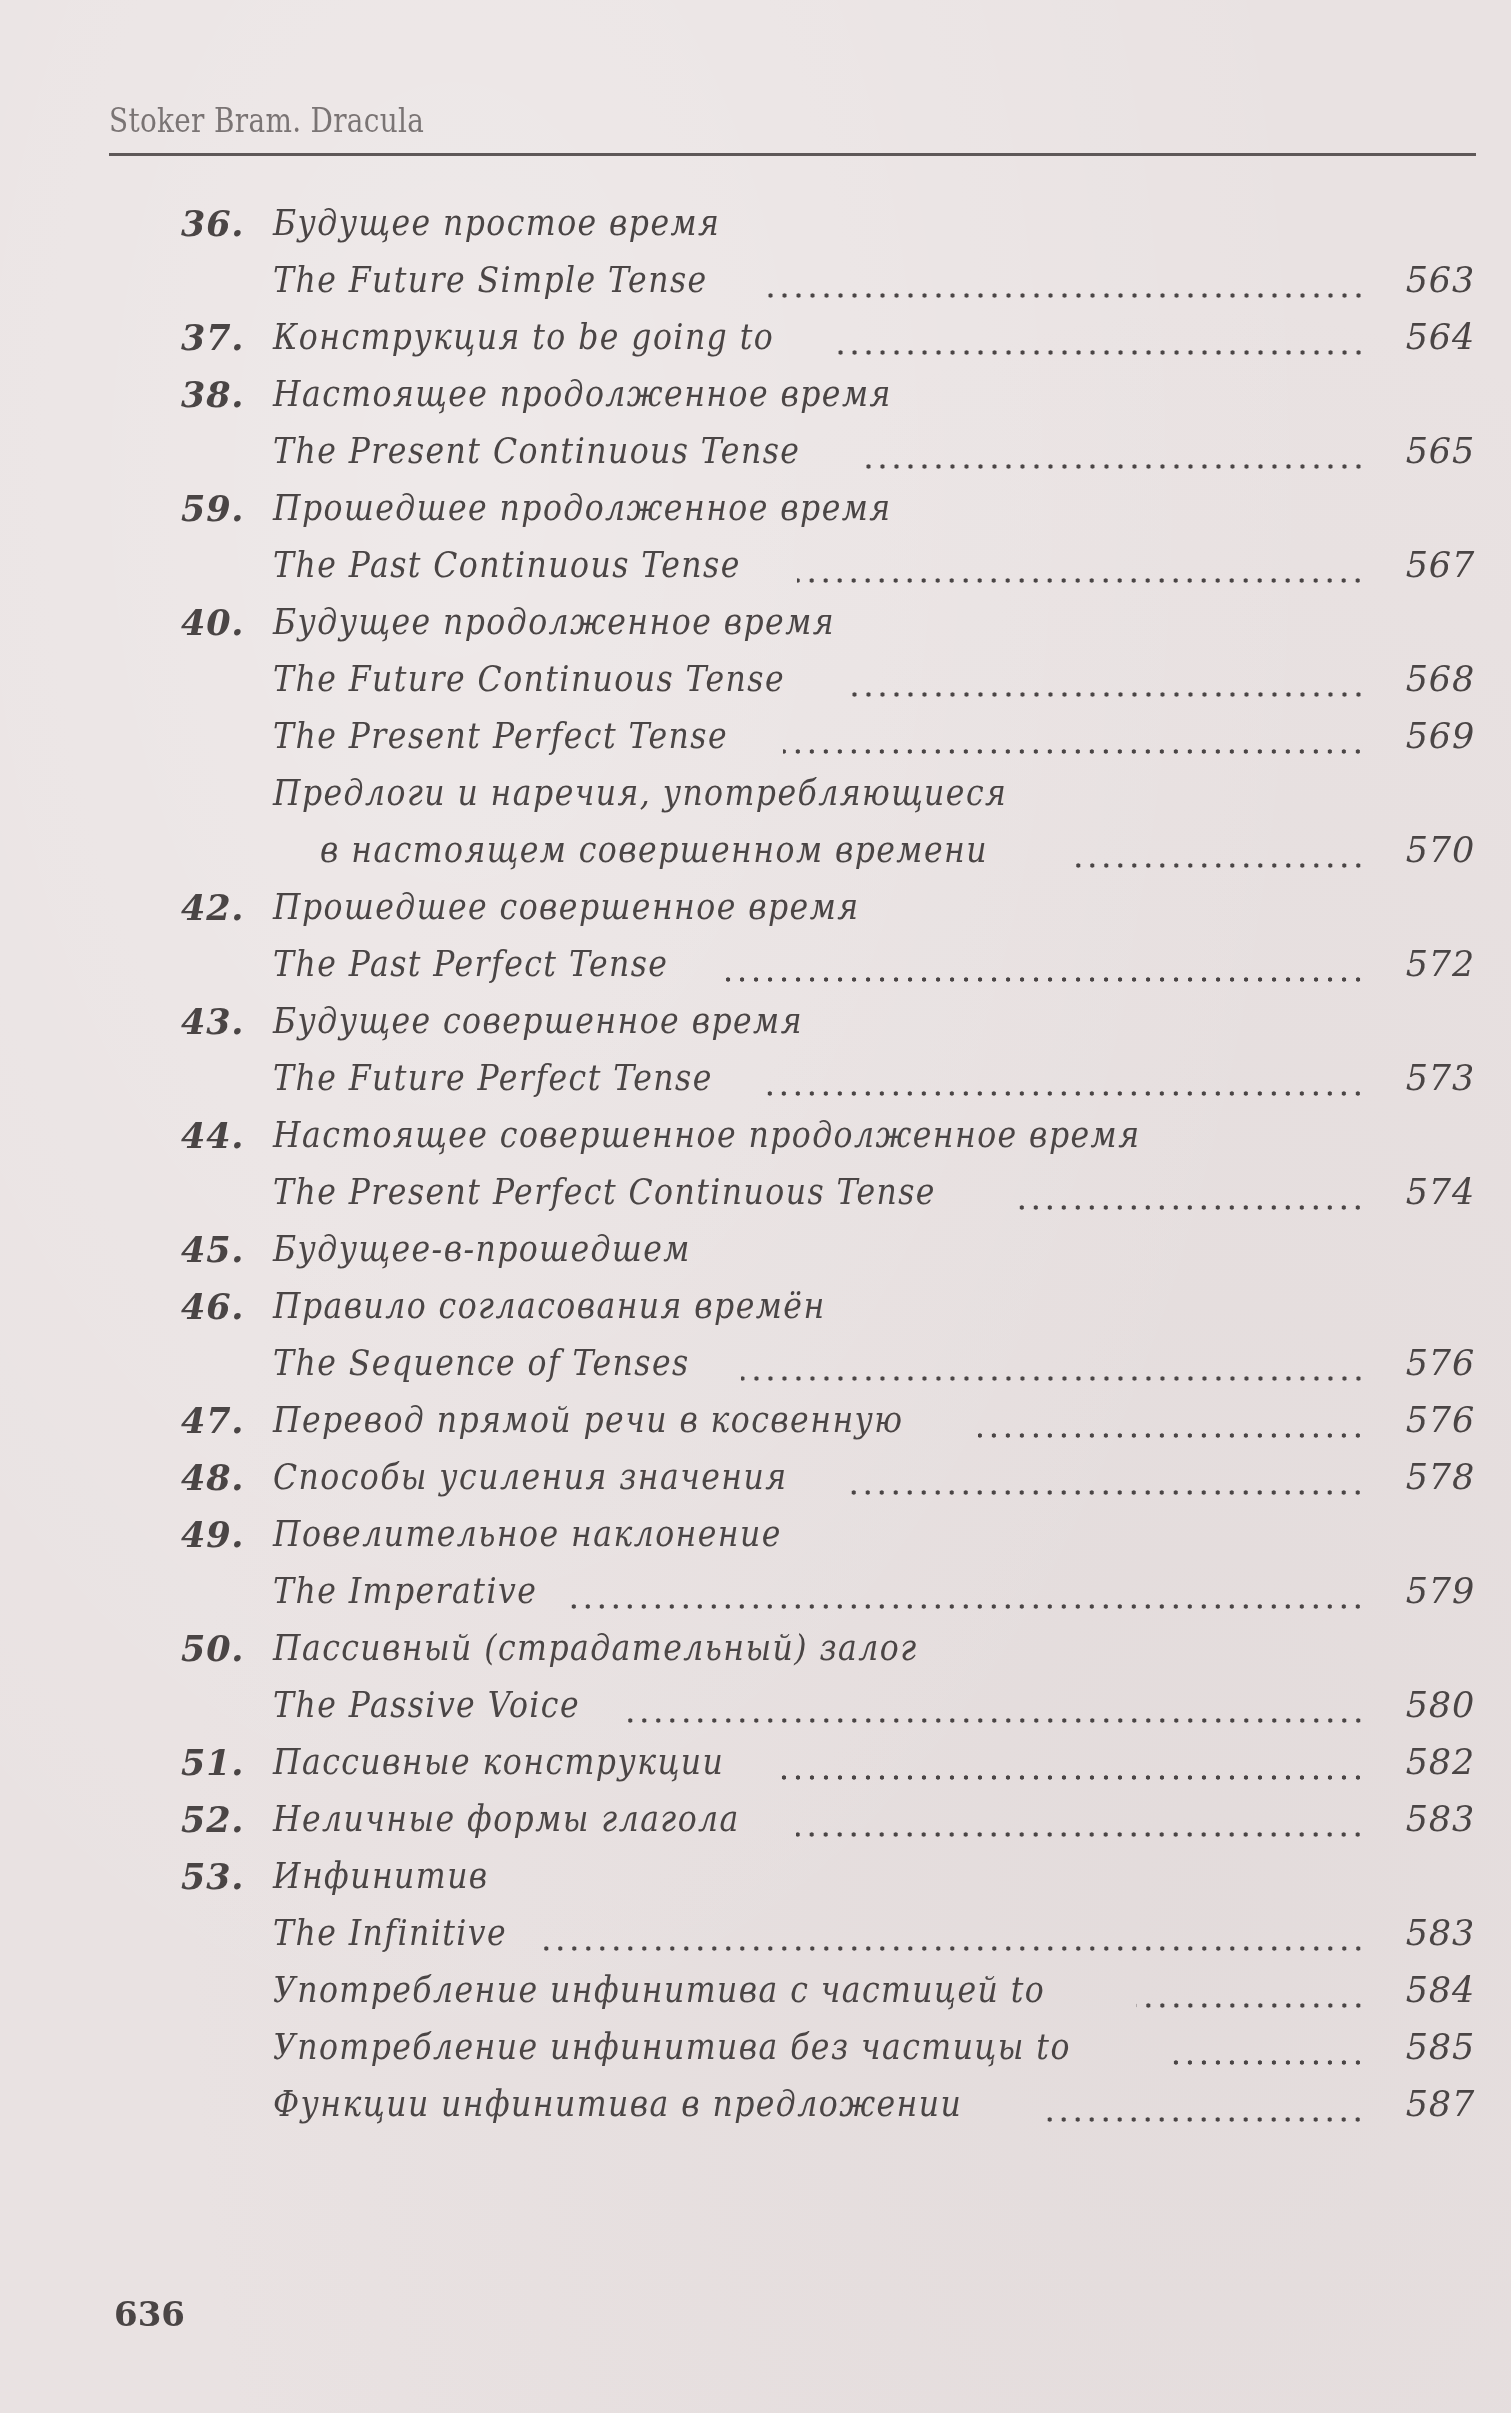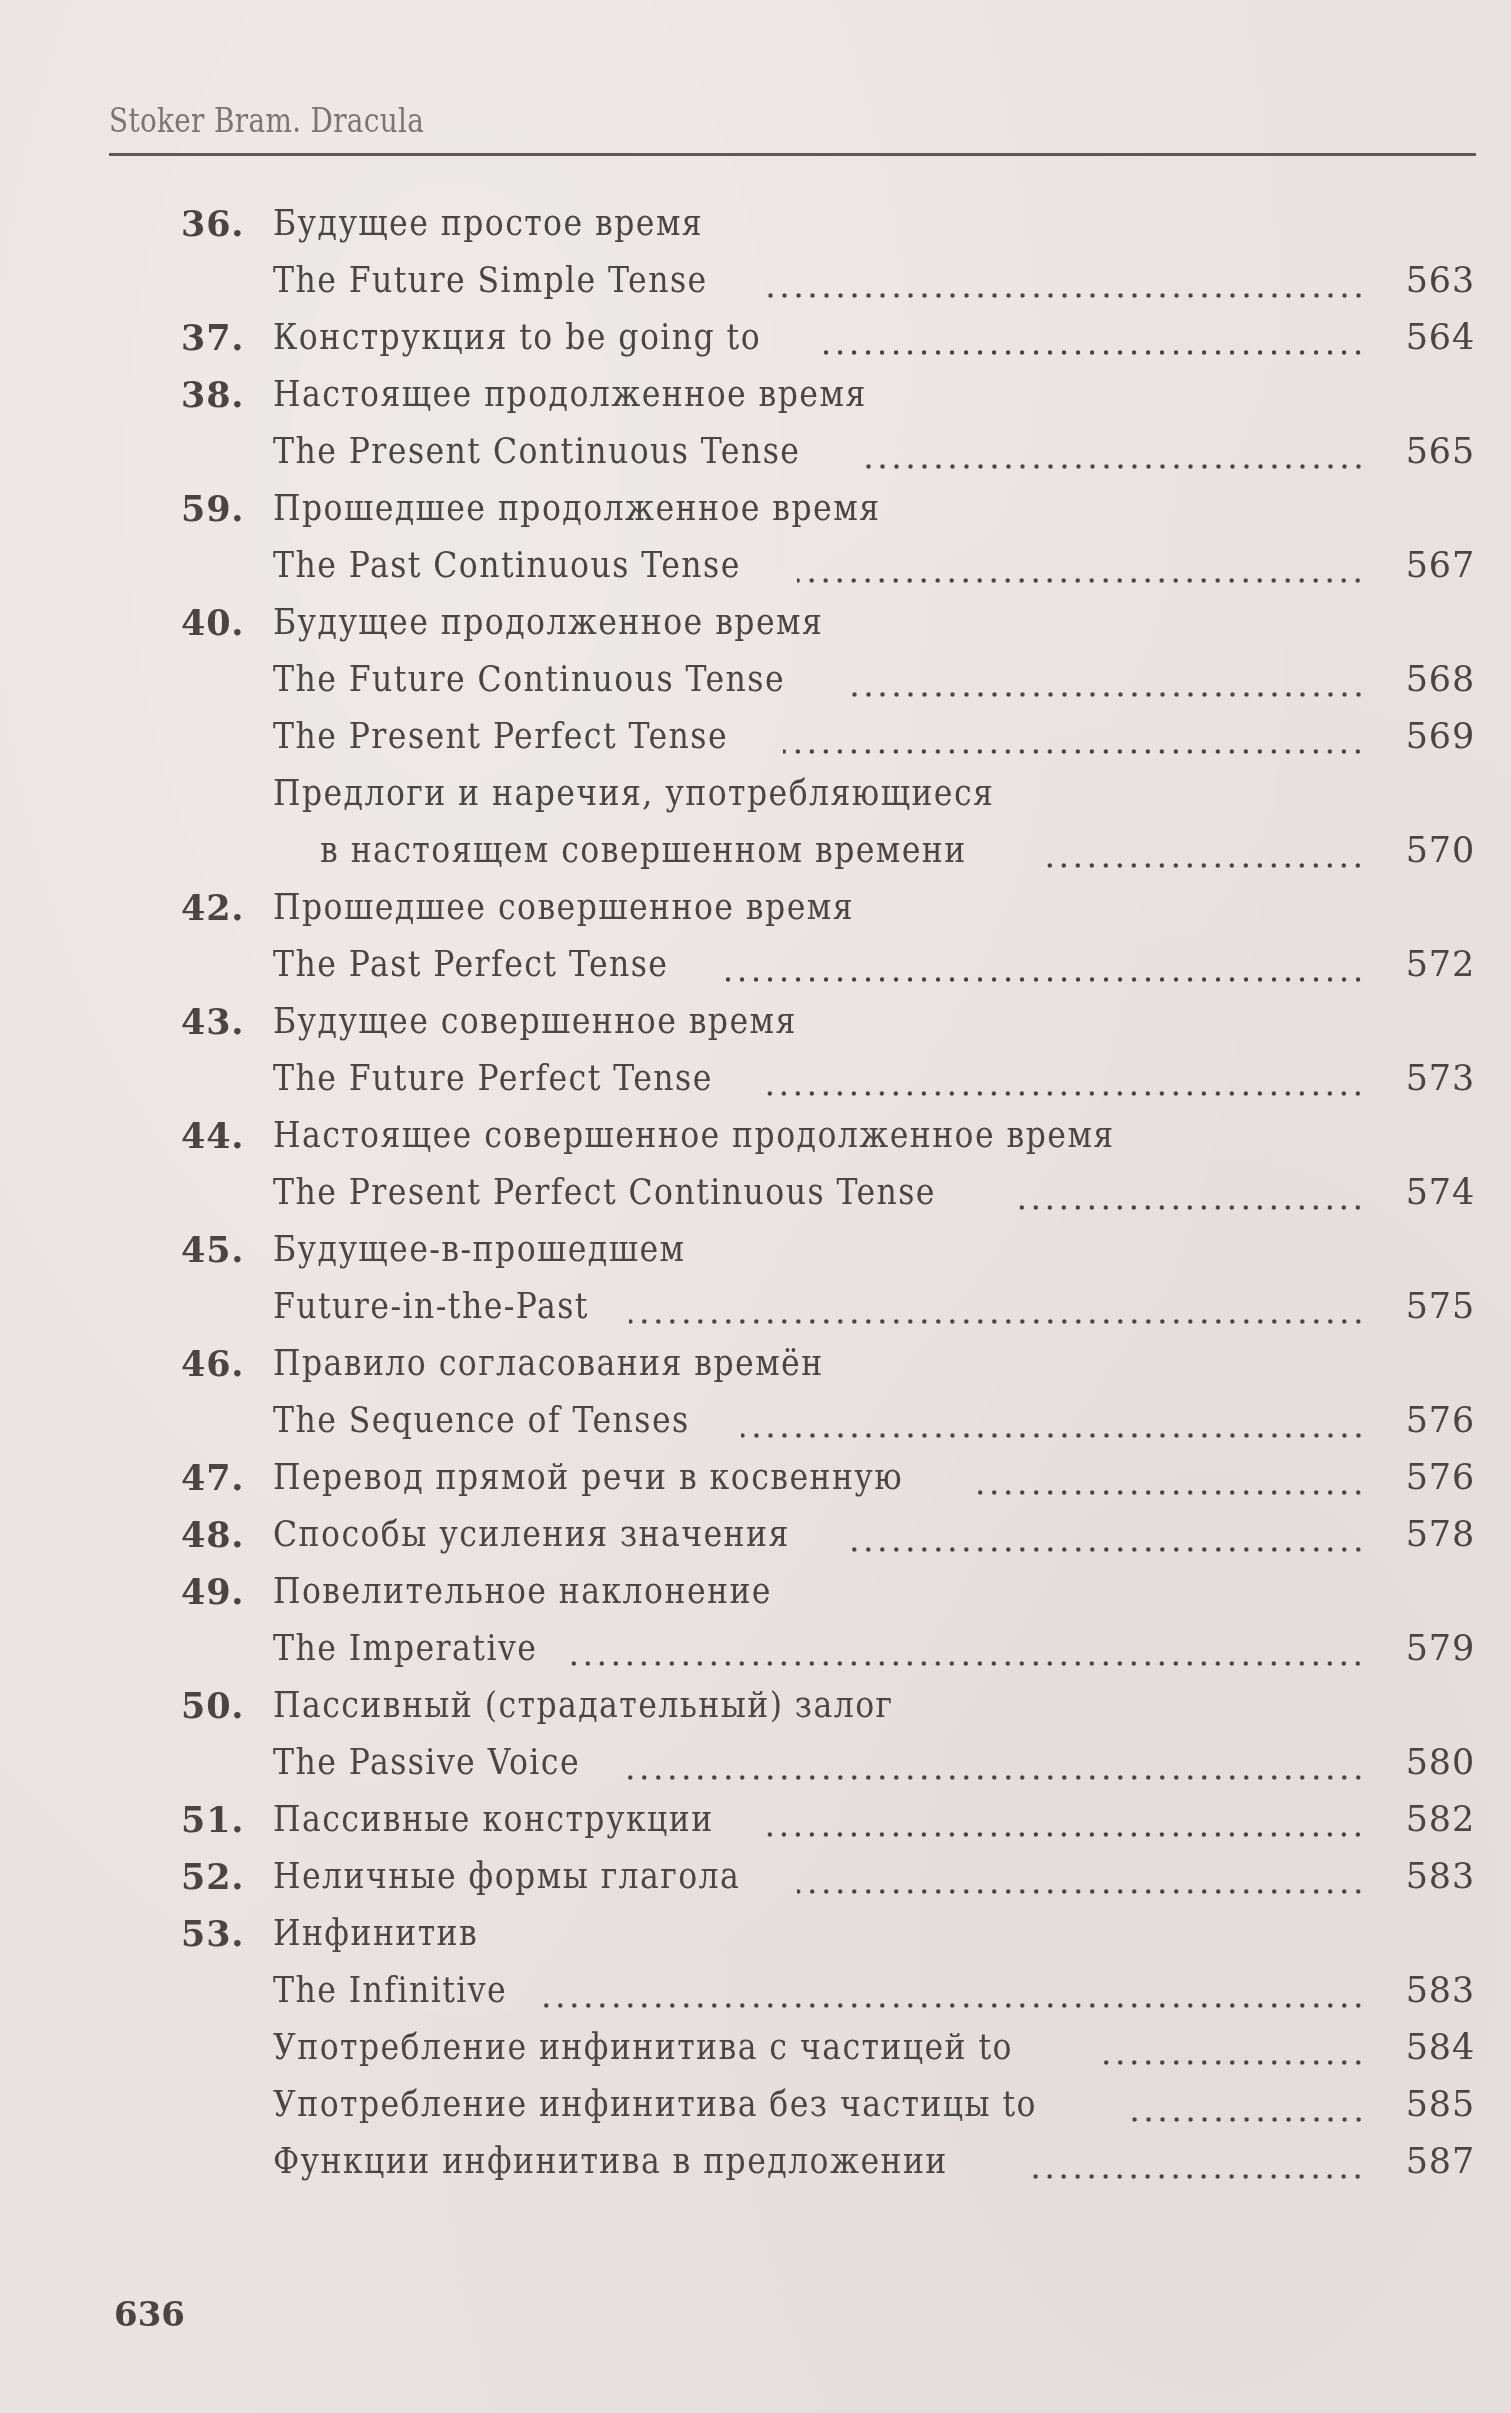--- a/index.html
+++ b/index.html
@@ -43,20 +43,21 @@
       width: 1294px;
     }
     .line {
       position: relative;
       height: 57px;
       display: flex;
       align-items: center;
       font-size: 35px;
       line-height: 57px;
       white-space: nowrap;
+      font-style: italic;
     }
     .num {
       width: 92px;
       flex: 0 0 92px;
       font-weight: bold;
       letter-spacing: 0.8px;
     }
     .indent { width: 92px; flex: 0 0 92px; }
     .indent2 { width: 139px; flex: 0 0 139px; }
     .text {
@@ -204,26 +205,20 @@
     <span class="indent"></span>
     <span class="text">The Present Perfect Continuous Tense</span>
     <span class="leader"></span>
     <span class="page">574</span>
   </div>
 
   <div class="line">
     <span class="num">45.</span>
     <span class="text">Будущее-в-прошедшем</span>
   </div>
-  <div class="line">
-    <span class="indent"></span>
-    <span class="text">Future-in-the-Past</span>
-    <span class="leader"></span>
-    <span class="page">575</span>
-  </div>
 
   <div class="line">
     <span class="num">46.</span>
     <span class="text">Правило согласования времён</span>
   </div>
   <div class="line">
     <span class="indent"></span>
     <span class="text">The Sequence of Tenses</span>
     <span class="leader"></span>
     <span class="page">576</span>

